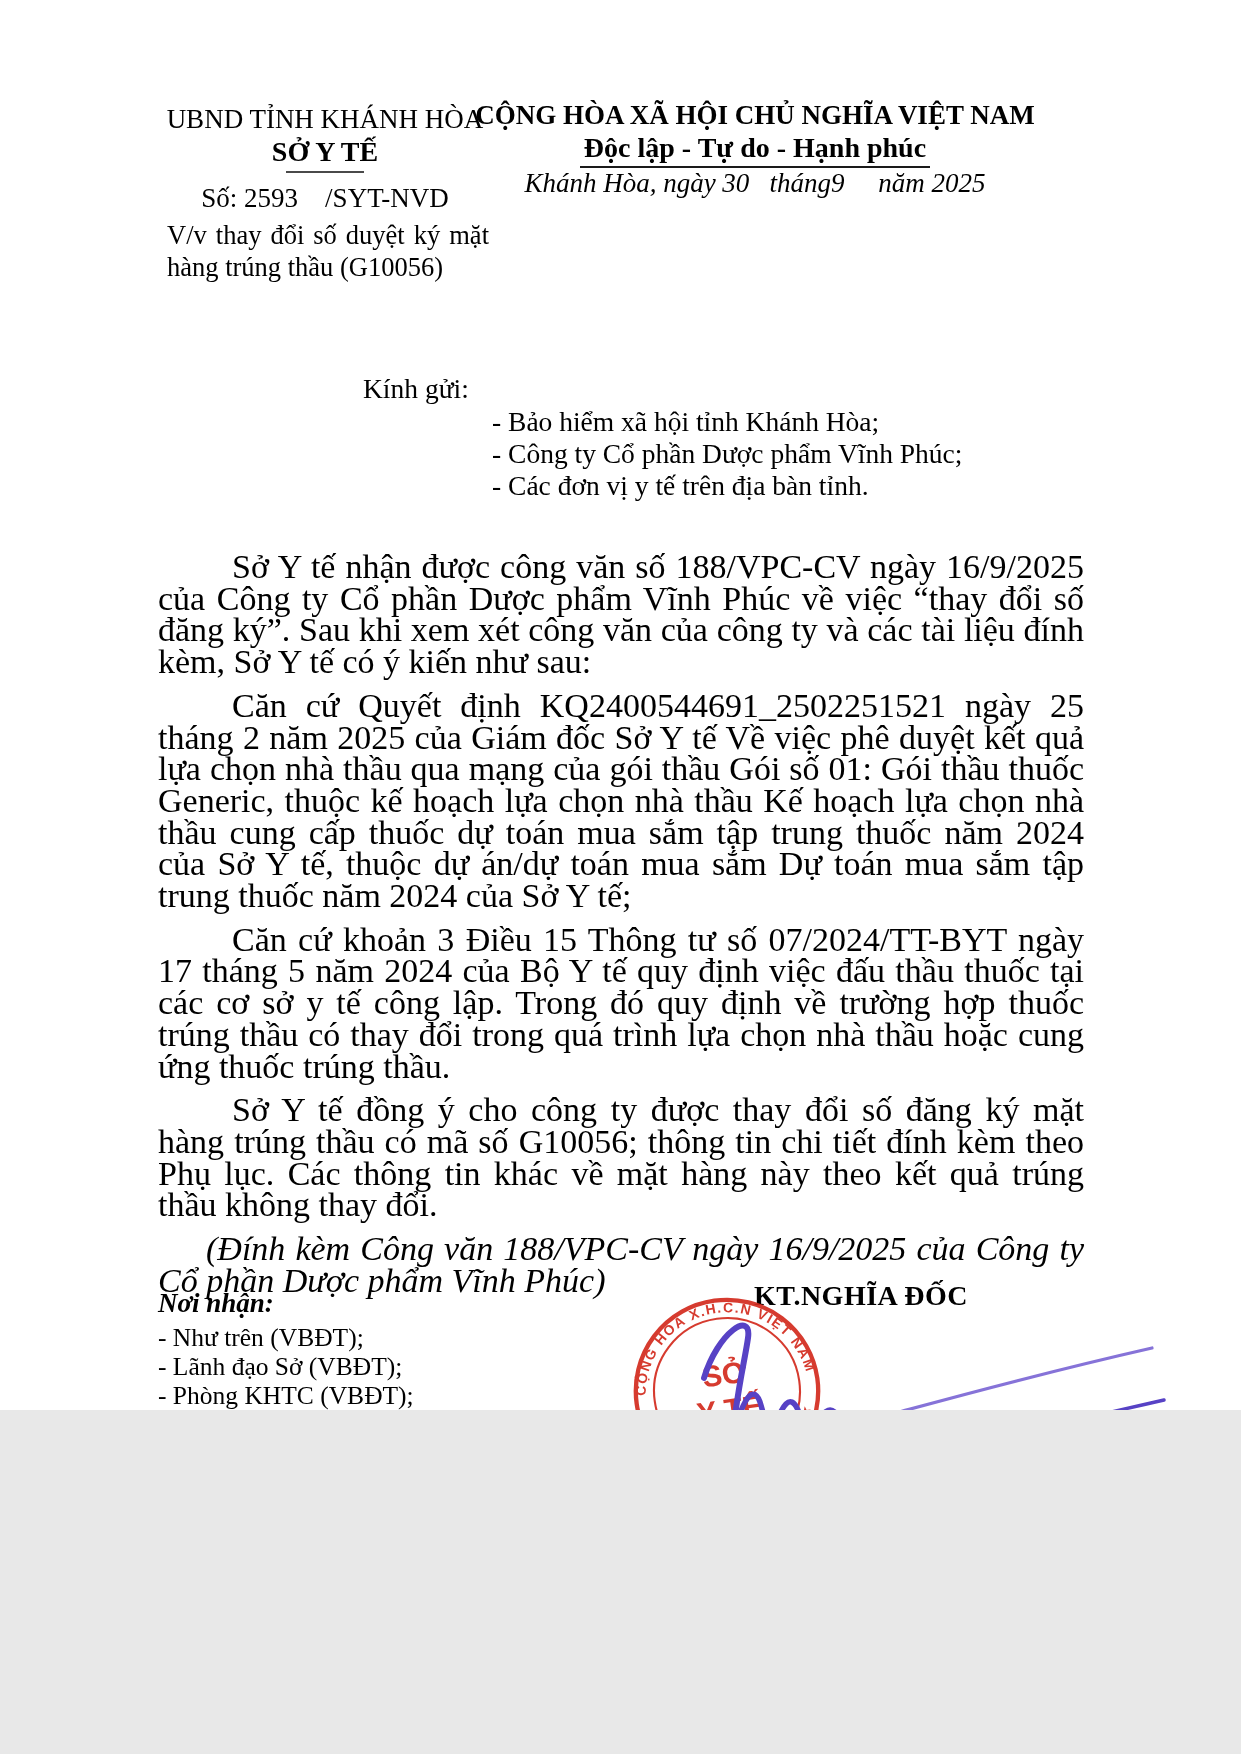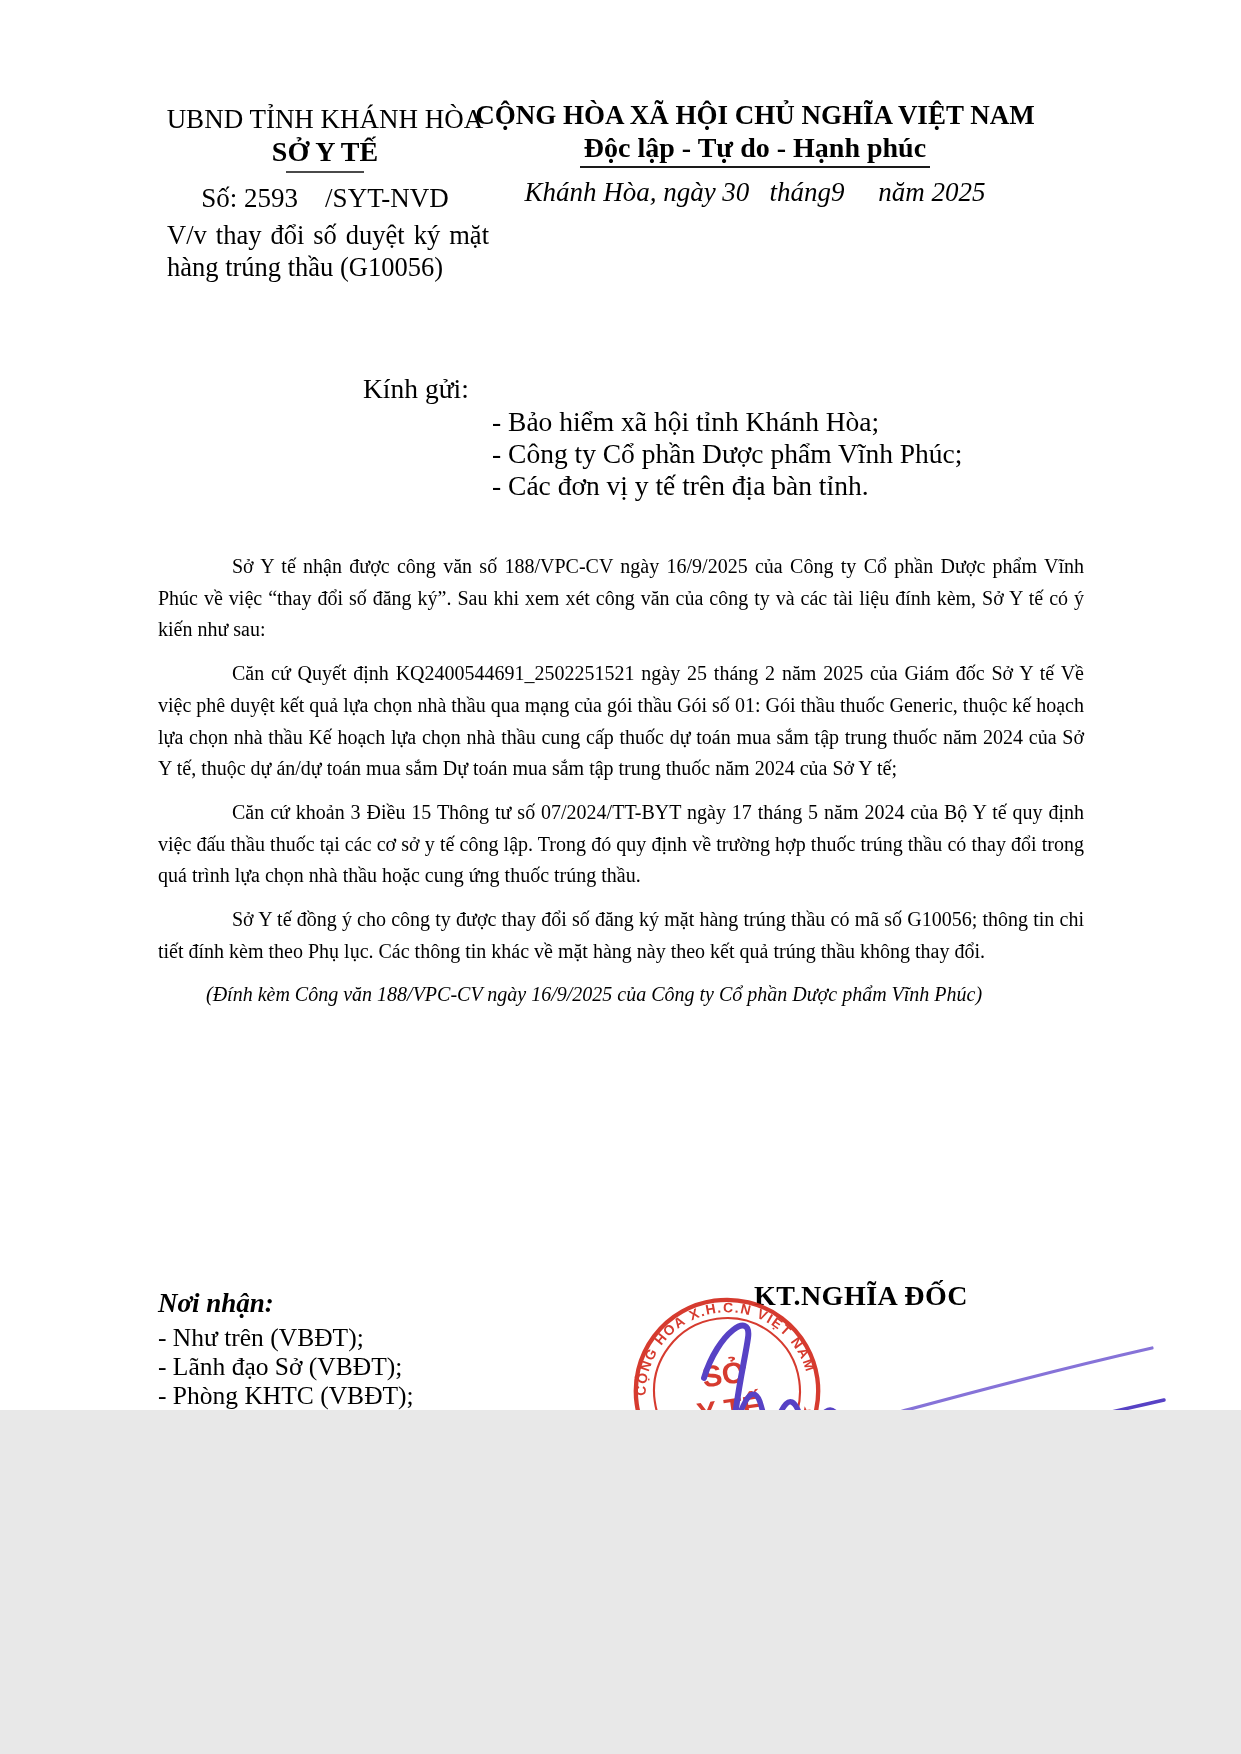--- a/index.html
+++ b/index.html
@@ -19,28 +19,28 @@
   .hdr-left{left:125px;top:103px;width:400px;text-align:center;}
   .org-parent{font-size:27px;line-height:32px;}
   .org-name{font-size:28px;font-weight:bold;line-height:32px;margin-top:1px;}
   .org-rule{width:78px;height:0;border-bottom:2px solid #4a4a4a;margin:3px auto 0;}
   .doc-number{font-size:27px;line-height:32px;margin-top:9px;text-align:center;}
   .subject{left:167px;top:219px;width:322px;font-size:26.5px;line-height:32px;text-align:justify;}
 
   .hdr-right{left:455px;top:100px;width:600px;text-align:center;}
   .nat-title{font-size:27px;font-weight:bold;line-height:31px;}
   .nat-motto{font-size:28px;font-weight:bold;display:inline-block;border-bottom:2px solid #1a1a1a;padding:0 4px 3px;line-height:30px;margin-top:2px;}
-  .date-line{font-size:27px;font-style:italic;margin-top:9px;}
+  .date-line{font-size:27px;font-style:italic;}
 
   
   .kinh-gui{left:363px;top:373px;font-size:27.5px;}
   .recipients{left:492px;top:406px;font-size:27.5px;line-height:32px;}
 
   
-  .body-text{left:158px;top:551px;width:926px;font-size:20px;line-height:31.7px;text-align:justify;}
+  .body-text{left:158px;top:551px;width:926px;font-size:34px;line-height:31.7px;text-align:justify;}
   .body-text p{margin:0 0 12px 0;text-indent:74px;}
   .body-text p.small-indent{text-indent:48px;}
   .body-text p.notify{margin-top:6px;margin-bottom:7px;}
   .attach{font-style:italic;}
 
   
   .noi-nhan{left:158px;top:1280px;width:420px;}
   .noi-nhan-label{font-size:27px;font-weight:bold;font-style:italic;line-height:30px;margin-top:8px;}
   .noi-nhan-items{font-size:25.5px;line-height:28.8px;margin-top:6px;}
 

